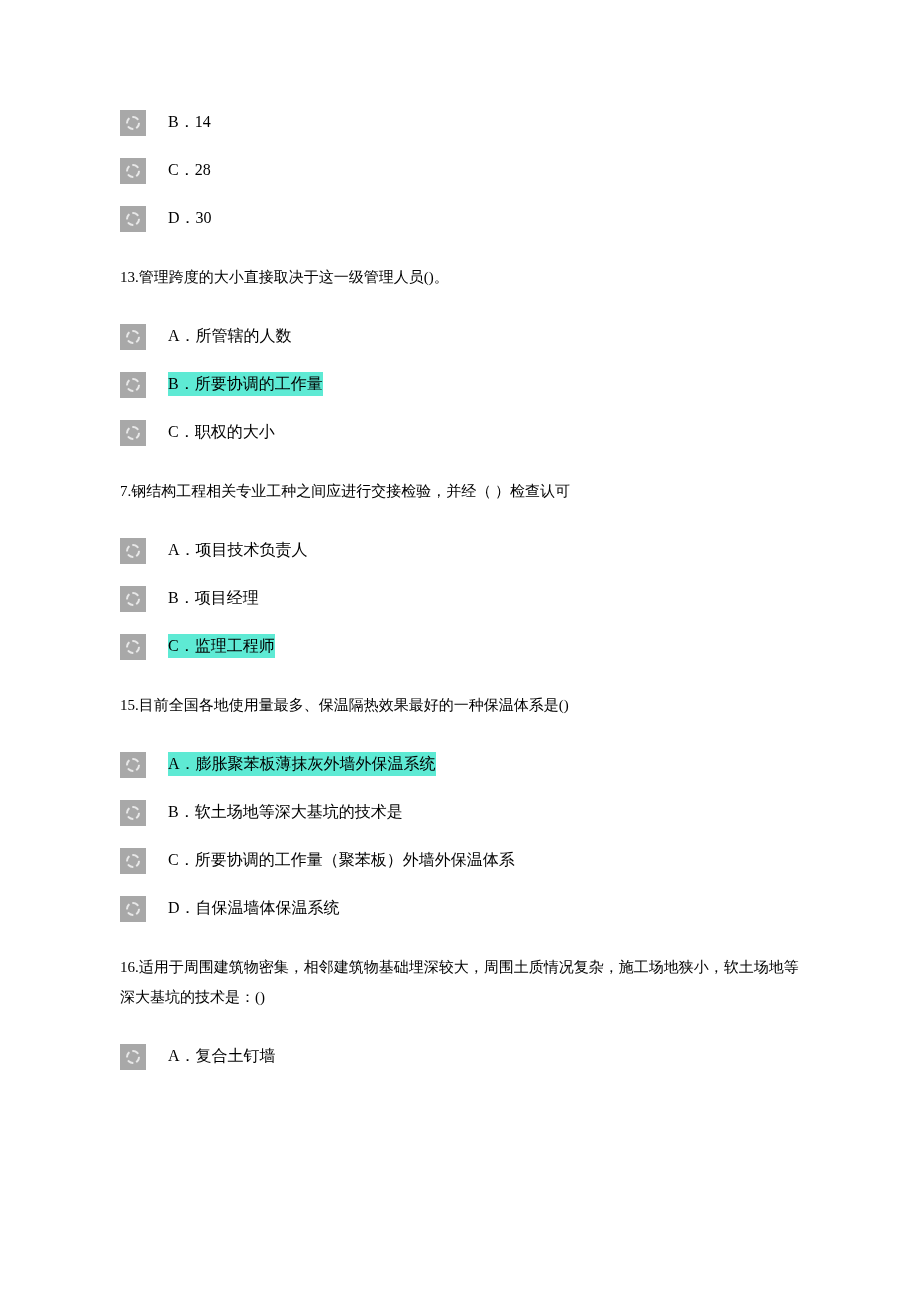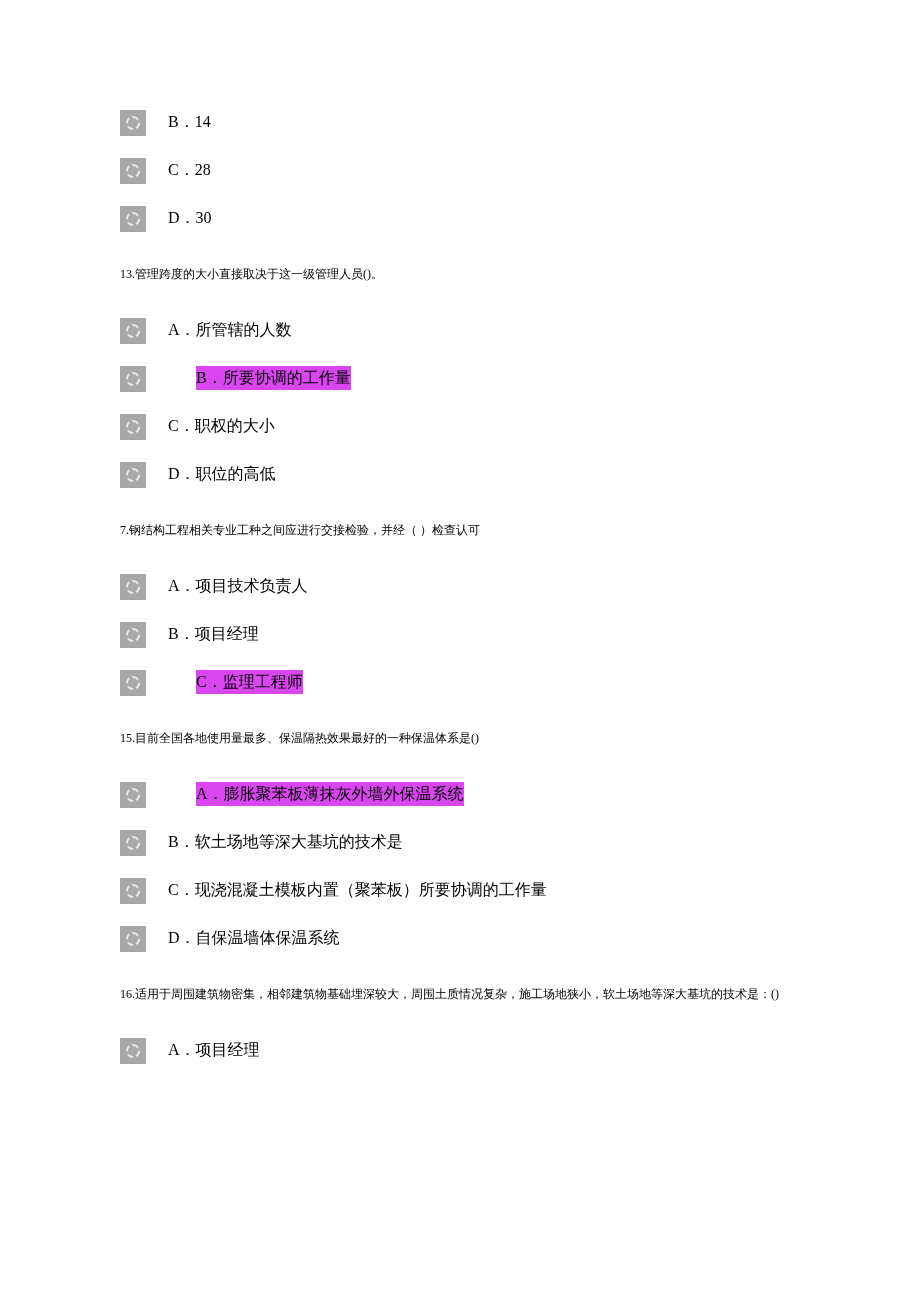--- a/index.html
+++ b/index.html
@@ -38,28 +38,27 @@
       border: 2.5px dashed #e8e8e8;
       background: transparent;
     }
     .option-text {
       font-family: "SimSun", "宋体", serif;
       font-size: 16px;
       color: #000;
       white-space: nowrap;
     }
     .highlight {
-      background: #d946ef;
-      margin-left: 28px;
+      background: #5eead4;
     }
     .question {
       margin-top: 30px;
       margin-bottom: 32px;
       font-family: "SimSun", "宋体", serif;
-      font-size: 12px;
+      font-size: 15px;
       line-height: 2;
     }
     .q-block {
       margin-bottom: 0;
     }
   </style>
 </head>
 <body>
 
 <div class="q-block">
@@ -96,26 +95,20 @@
         <span class="radio-inner"></span>
       </span>
     <span class="option-text highlight">B．所要协调的工作量</span>
   </div>
   <div class="option-row">
     <span class="radio-box">
         <span class="radio-inner"></span>
       </span>
     <span class="option-text">C．职权的大小</span>
   </div>
-  <div class="option-row">
-    <span class="radio-box">
-        <span class="radio-inner"></span>
-      </span>
-    <span class="option-text">D．职位的高低</span>
-  </div>
 </div>
 
 <div class="q-block">
   <div class="question">7.钢结构工程相关专业工种之间应进行交接检验，并经（ ）检查认可</div>
   <div class="option-row">
     <span class="radio-box">
         <span class="radio-inner"></span>
       </span>
     <span class="option-text">A．项目技术负责人</span>
   </div>
@@ -144,31 +137,31 @@
   <div class="option-row">
     <span class="radio-box">
         <span class="radio-inner"></span>
       </span>
     <span class="option-text">B．软土场地等深大基坑的技术是</span>
   </div>
   <div class="option-row">
     <span class="radio-box">
         <span class="radio-inner"></span>
       </span>
-    <span class="option-text">C．现浇混凝土模板内置（聚苯板）所要协调的工作量</span>
+    <span class="option-text">C．所要协调的工作量（聚苯板）外墙外保温体系</span>
   </div>
   <div class="option-row">
     <span class="radio-box">
         <span class="radio-inner"></span>
       </span>
     <span class="option-text">D．自保温墙体保温系统</span>
   </div>
 </div>
 
 <div class="q-block">
   <div class="question">16.适用于周围建筑物密集，相邻建筑物基础埋深较大，周围土质情况复杂，施工场地狭小，软土场地等深大基坑的技术是：()</div>
   <div class="option-row">
     <span class="radio-box">
         <span class="radio-inner"></span>
       </span>
-    <span class="option-text">A．项目经理</span>
+    <span class="option-text">A．复合土钉墙</span>
   </div>
 </div>
 
 </body></html>

